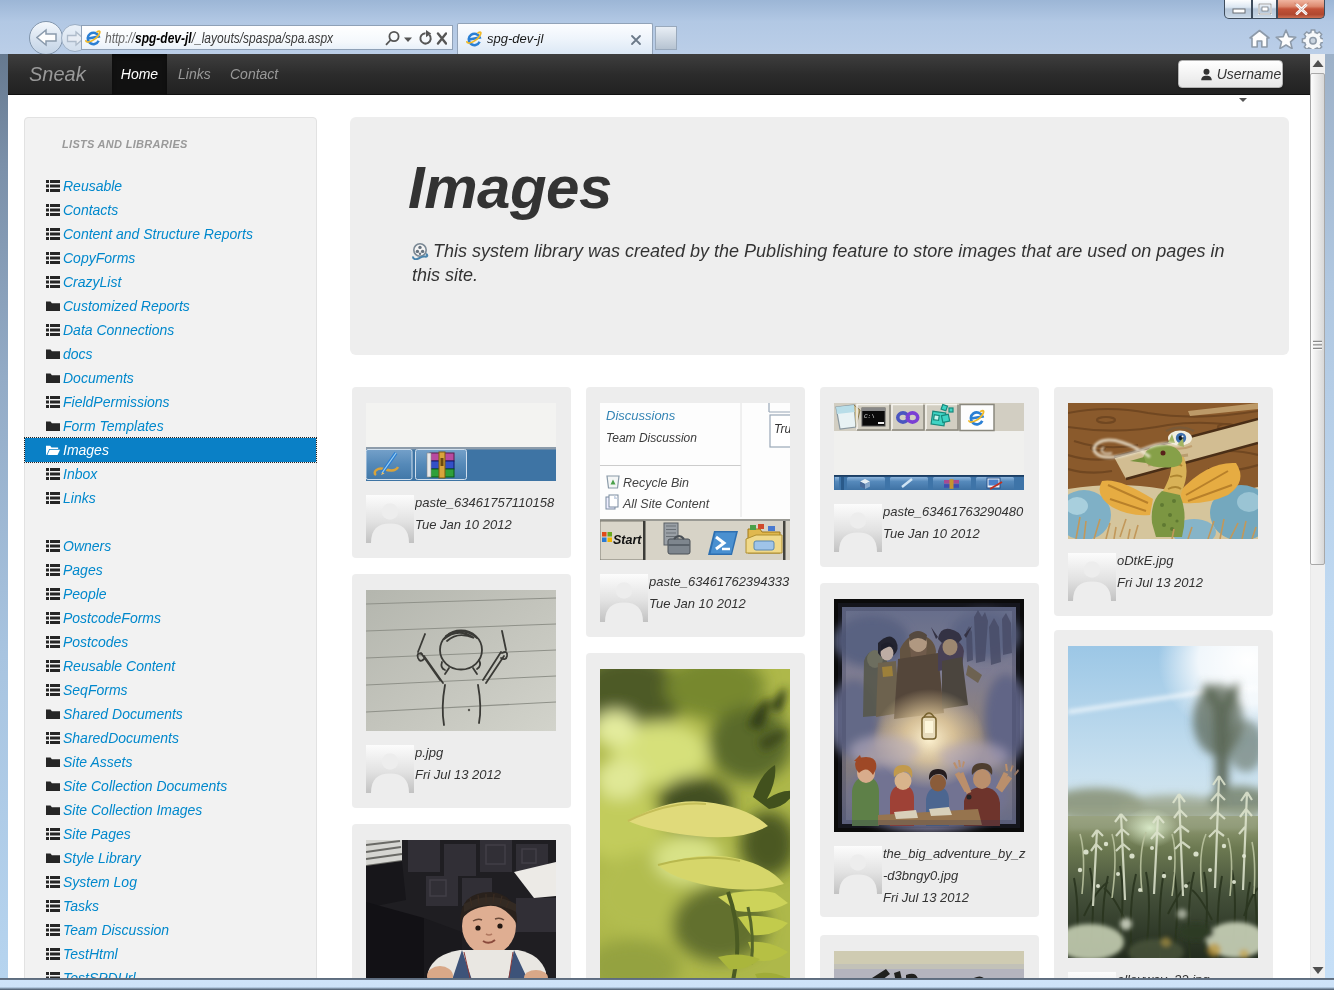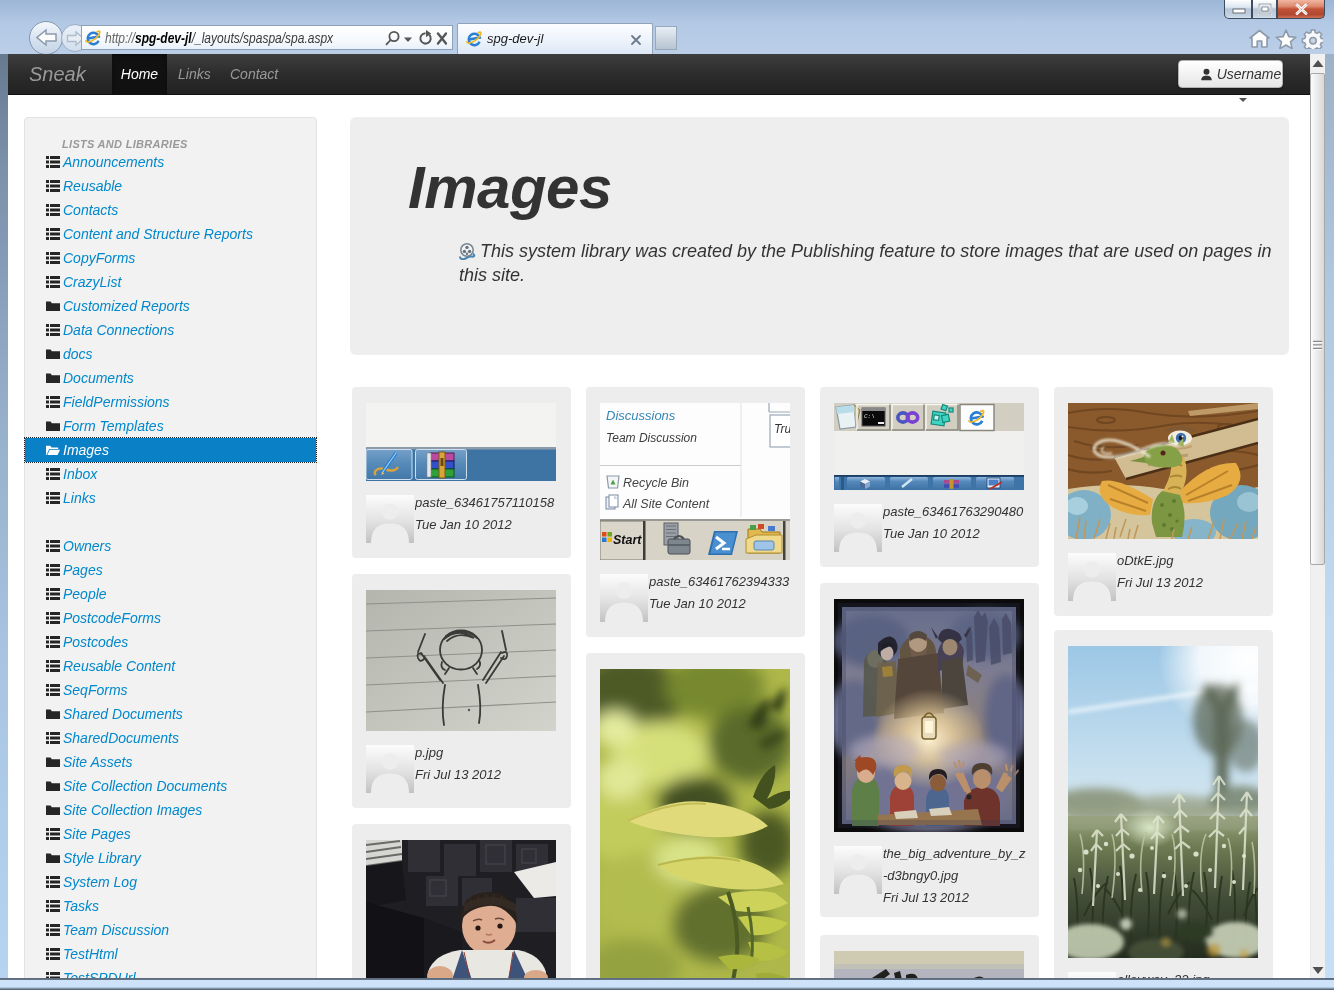--- a/index.html
+++ b/index.html
@@ -48,21 +48,21 @@
 #sidebar { position:absolute; left:16px; top:63px; width:293px; height:940px;
   background:#f2f2f2; border:1px solid #e2e2e2; border-radius:4px; }
 #sbhead { position:absolute; left:21px; top:20px; font-size:11px; font-weight:bold; color:#999; letter-spacing:.3px;padding-left:16px; }
 .srow { position:absolute; left:0; width:291px; height:24px; font-size:14px; line-height:24px; color:#08c; }
 .srow .ic { position:absolute; left:21px; top:5px; width:14px; height:14px; }
 .srow .tx { position:absolute; left:38px; top:0; white-space:nowrap; }
 .srow.sel { background:#0a80c6; color:#fff; outline:1px dotted #222; }
 
 #hero { position:absolute; left:342px; top:63px; width:939px; height:238px; background:#eee; border-radius:6px; }
 #hero h1 { position:absolute; left:58px; top:36px; font-size:60px; font-weight:bold; color:#333; letter-spacing:-0.5px; }
-#herop { position:absolute; left:62px; top:122px; width:850px; font-size:18px; line-height:24px; color:#333;margin-left:47px; }
+#herop { position:absolute; left:62px; top:122px; width:850px; font-size:18px; line-height:24px; color:#333; }
 
 .card { position:absolute; background:#ededed; border-radius:4px; }
 .cimg { position:absolute; left:14px; top:16px; width:190px; overflow:hidden; }
 .avatar { position:absolute; left:14px; width:48px; height:48px; }
 .cap { position:absolute; left:63px; font-size:13px; line-height:22px; color:#333; white-space:nowrap; overflow:hidden; width:156px; }
 
 #sbtrack { position:absolute; left:1310px; top:54px; width:15px; height:924px; background:#f0f0f0; border-left:1px solid #e8e8e8; }
 #sbthumb { position:absolute; left:1310px; top:73px; width:15px; height:492px; border:1px solid #a8a8a8; border-radius:2px;
   background:linear-gradient(90deg,#fdfdfd,#ececec 45%,#d8d8d8); }
 
@@ -157,33 +157,20 @@
 <div id="brand">Sneak</div>
 <div class="ntab" id="nhome">Home</div>
 <div class="ntab" style="left:170px">Links</div>
 <div class="ntab" style="left:222px">Contact</div>
 <div id="userbtn"><svg style="vertical-align:-2px" width="13" height="13" viewBox="0 0 16 16">
             <path d="M8 1 a3.7 3.7 0 0 1 3.7 3.7 A3.7 3.7 0 0 1 8 8.4 A3.7 3.7 0 0 1 4.3 4.7 A3.7 3.7 0 0 1 8 1 M1.5 15 C1.5 11 4 9.4 8 9.4 C12 9.4 14.5 11 14.5 15 Z" fill="#333"></path>
           </svg> Username <span style="display:inline-block;vertical-align:3px;border-top:4px solid #555;border-left:4px solid transparent;border-right:4px solid transparent;margin-left:4px"></span></div>
 </div>
 <div id="sidebar">
 <div id="sbhead">LISTS AND LIBRARIES</div>
-<div class="srow" style="top:32px">
-          <svg class="ic" width="14" height="14" viewBox="0 0 14 14">
-            <g fill="#262626">
-              <rect x="0" y="1" width="3" height="3"></rect>
-              <rect x="4" y="1" width="10" height="3"></rect>
-              <rect x="0" y="5.5" width="3" height="3"></rect>
-              <rect x="4" y="5.5" width="10" height="3"></rect>
-              <rect x="0" y="10" width="3" height="3"></rect>
-              <rect x="4" y="10" width="10" height="3"></rect>
-            </g>
-          </svg>
-          <span class="tx">Announcements</span>
-        </div>
 <div class="srow" style="top:56px">
           <svg class="ic" width="14" height="14" viewBox="0 0 14 14">
             <g fill="#262626">
               <rect x="0" y="1" width="3" height="3"></rect>
               <rect x="4" y="1" width="10" height="3"></rect>
               <rect x="0" y="5.5" width="3" height="3"></rect>
               <rect x="4" y="5.5" width="10" height="3"></rect>
               <rect x="0" y="10" width="3" height="3"></rect>
               <rect x="4" y="10" width="10" height="3"></rect>
             </g>

